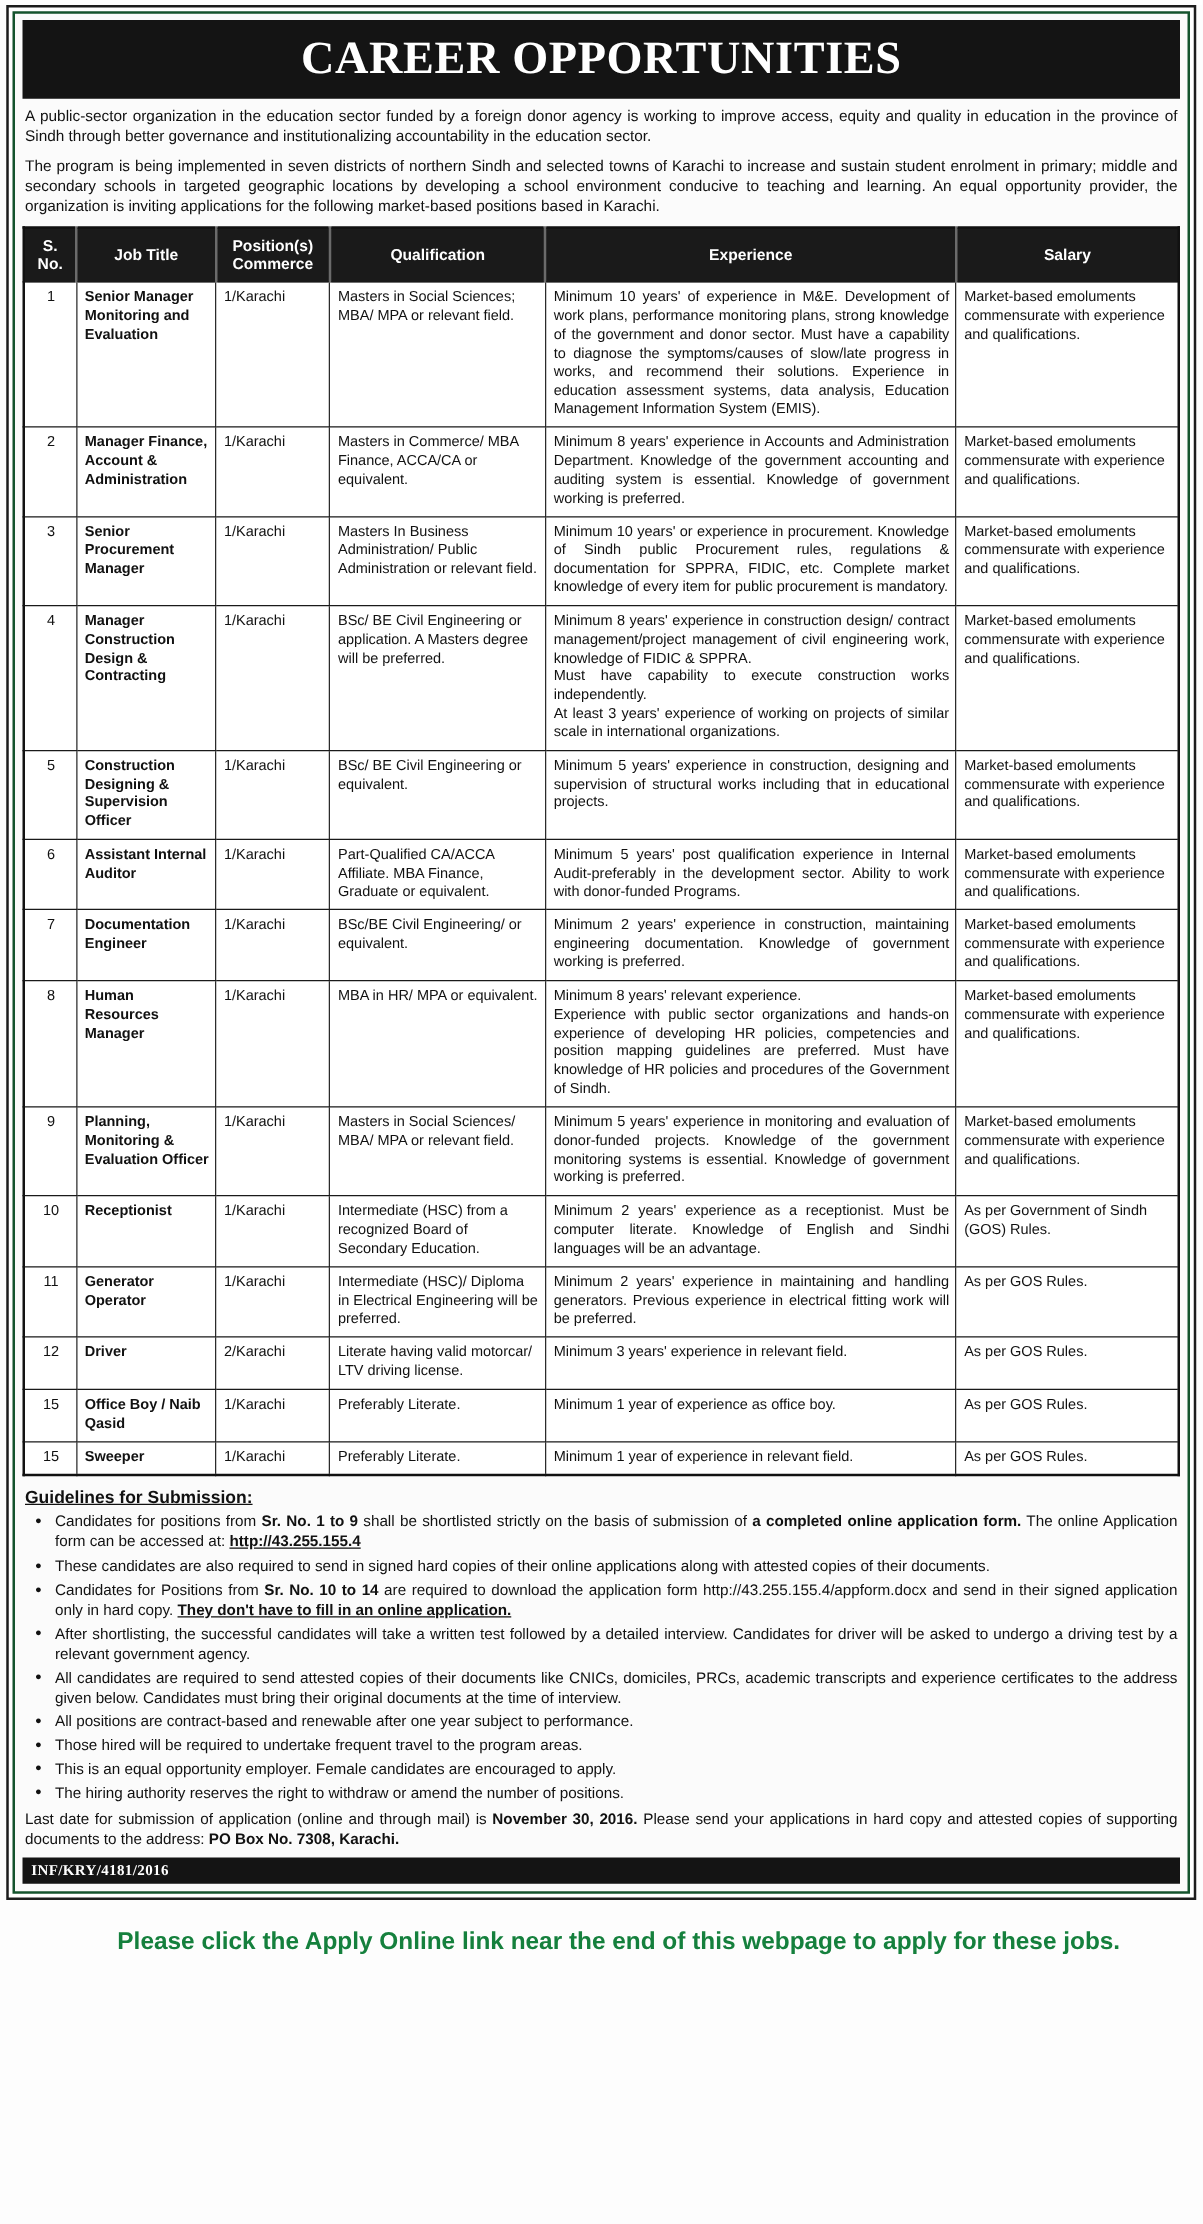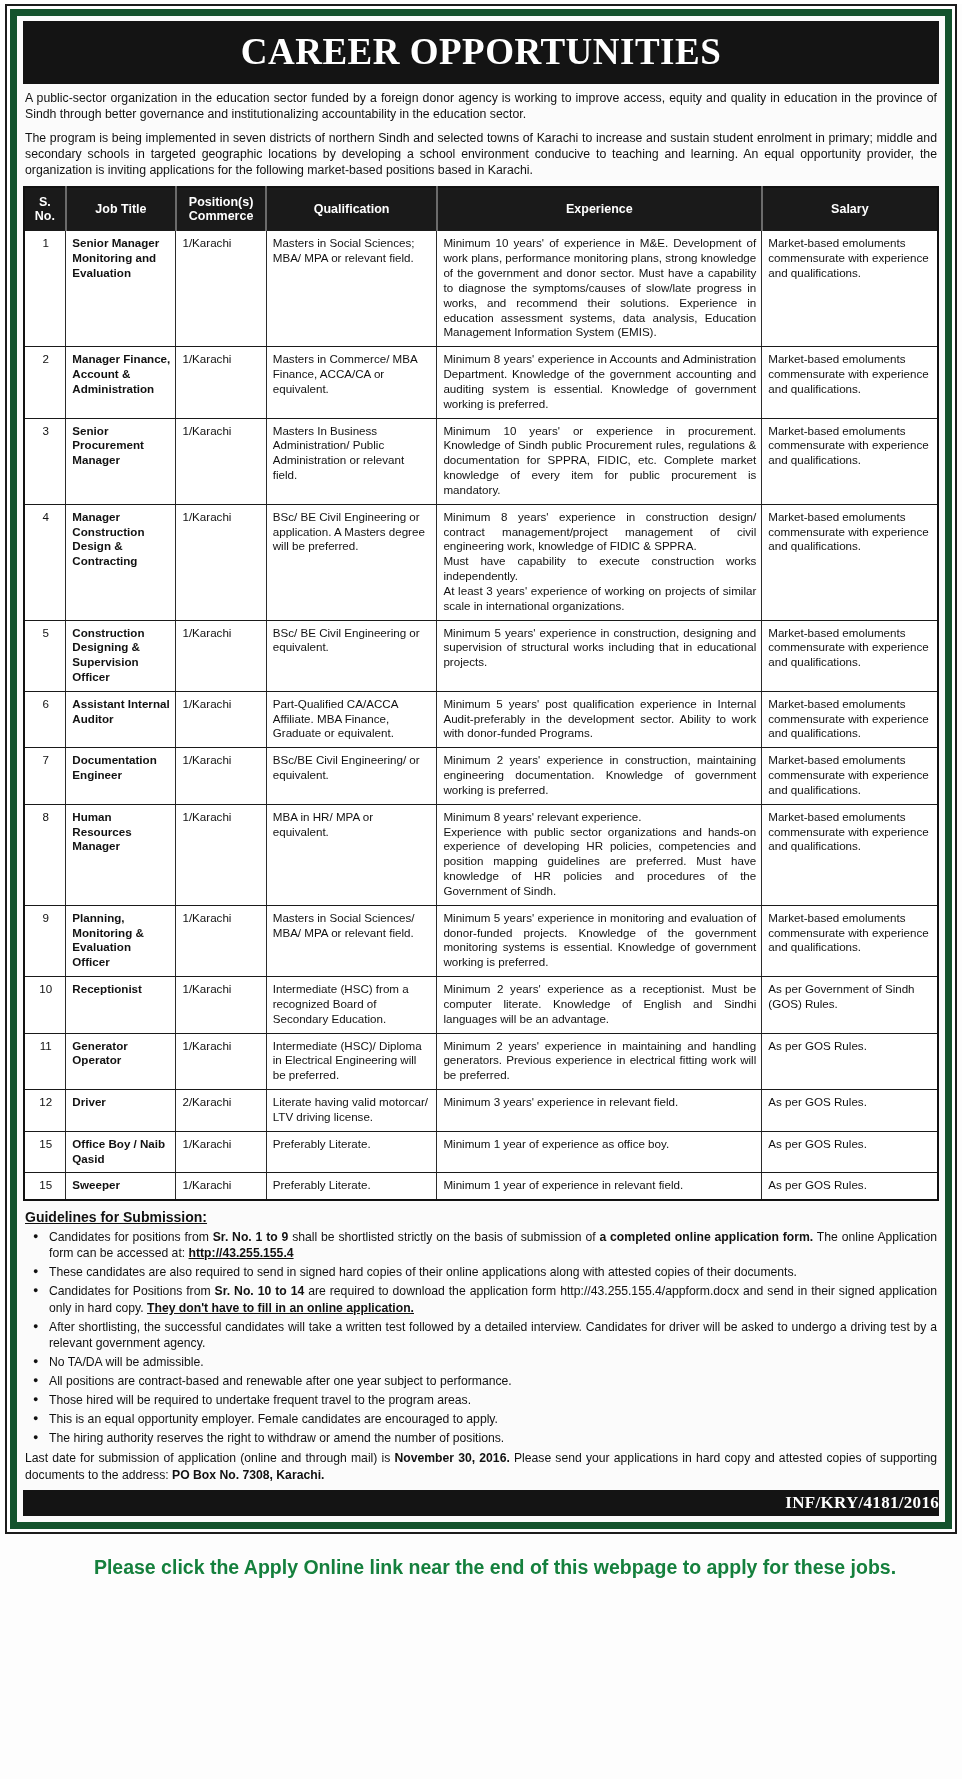--- a/index.html
+++ b/index.html
@@ -17,21 +17,21 @@
     position: relative;
   }
   
   .outer-frame {
     margin: 4px 5px 0 5px;
     border: 2px solid #1c1c1c;
     padding: 3px;
     background: #ffffff;
   }
   .inner-frame {
-    border: 7px solid #14532d;
+    border: 2px solid #14532d;
     padding: 5px 6px 6px 6px;
     background: #fbfbfb;
   }
 
   
   .title-banner {
     background: #141414;
     color: #ffffff;
     text-align: center;
     font-family: "Liberation Serif", serif;
@@ -137,25 +137,24 @@
   }
   b, strong { font-weight: bold; }
   .u { text-decoration: underline; }
 
   
   .refbar {
     background: #141414;
     color: #ffffff;
     font-family: "Liberation Serif", serif;
     font-weight: bold;
-    font-size: 17px;
-    padding: 3px 0 3px 18px;
+    font-size: 12px;
+    padding: 3px 0 3px 7px;
     margin-top: 7px;
     letter-spacing: 0.3px;
-    text-align: right;
   }
 
   .apply-note {
     text-align: center;
     color: #ff0000;
     font-weight: bold;
     font-size: 19.5px;
     padding: 22px 0 16px 0;
     font-family: "Liberation Sans", sans-serif;
   }
@@ -315,21 +314,21 @@
           </tbody>
       </table>
 
       <div class="guidelines">
         <h2>Guidelines for Submission:</h2>
         <ul class="glist" id="guidelines-list">
             <li>Candidates for positions from <b>Sr. No. 1 to 9</b> shall be shortlisted strictly on the basis of submission of <b>a completed online application form.</b> The online Application form can be accessed at: <span class="u"><b>http://43.255.155.4</b></span></li>
             <li>These candidates are also required to send in signed hard copies of their online applications along with attested copies of their documents.</li>
             <li>Candidates for Positions from <b>Sr. No. 10 to 14</b> are required to download the application form http://43.255.155.4/appform.docx and send in their signed application only in hard copy. <span class="u"><b>They don't have to fill in an online application.</b></span></li>
             <li>After shortlisting, the successful candidates will take a written test followed by a detailed interview. Candidates for driver will be asked to undergo a driving test by a relevant government agency.</li>
-            <li>No TA/DA will be admissible.</li>
+            <li>All candidates are required to send attested copies of their documents like CNICs, domiciles, PRCs, academic transcripts and experience certificates to the address given below. Candidates must bring their original documents at the time of interview.</li>
             <li>All positions are contract-based and renewable after one year subject to performance.</li>
             <li>Those hired will be required to undertake frequent travel to the program areas.</li>
             <li>This is an equal opportunity employer. Female candidates are encouraged to apply.</li>
             <li>The hiring authority reserves the right to withdraw or amend the number of positions.</li>
           </ul>
       </div>
 
       <div class="closing" id="closing-note">Last date for submission of application (online and through mail) is <b>November 30, 2016.</b> Please send your applications in hard copy and attested copies of supporting documents to the address: <b>PO Box No. 7308, Karachi.</b></div>
 
       <div class="refbar">INF/KRY/4181/2016</div>

